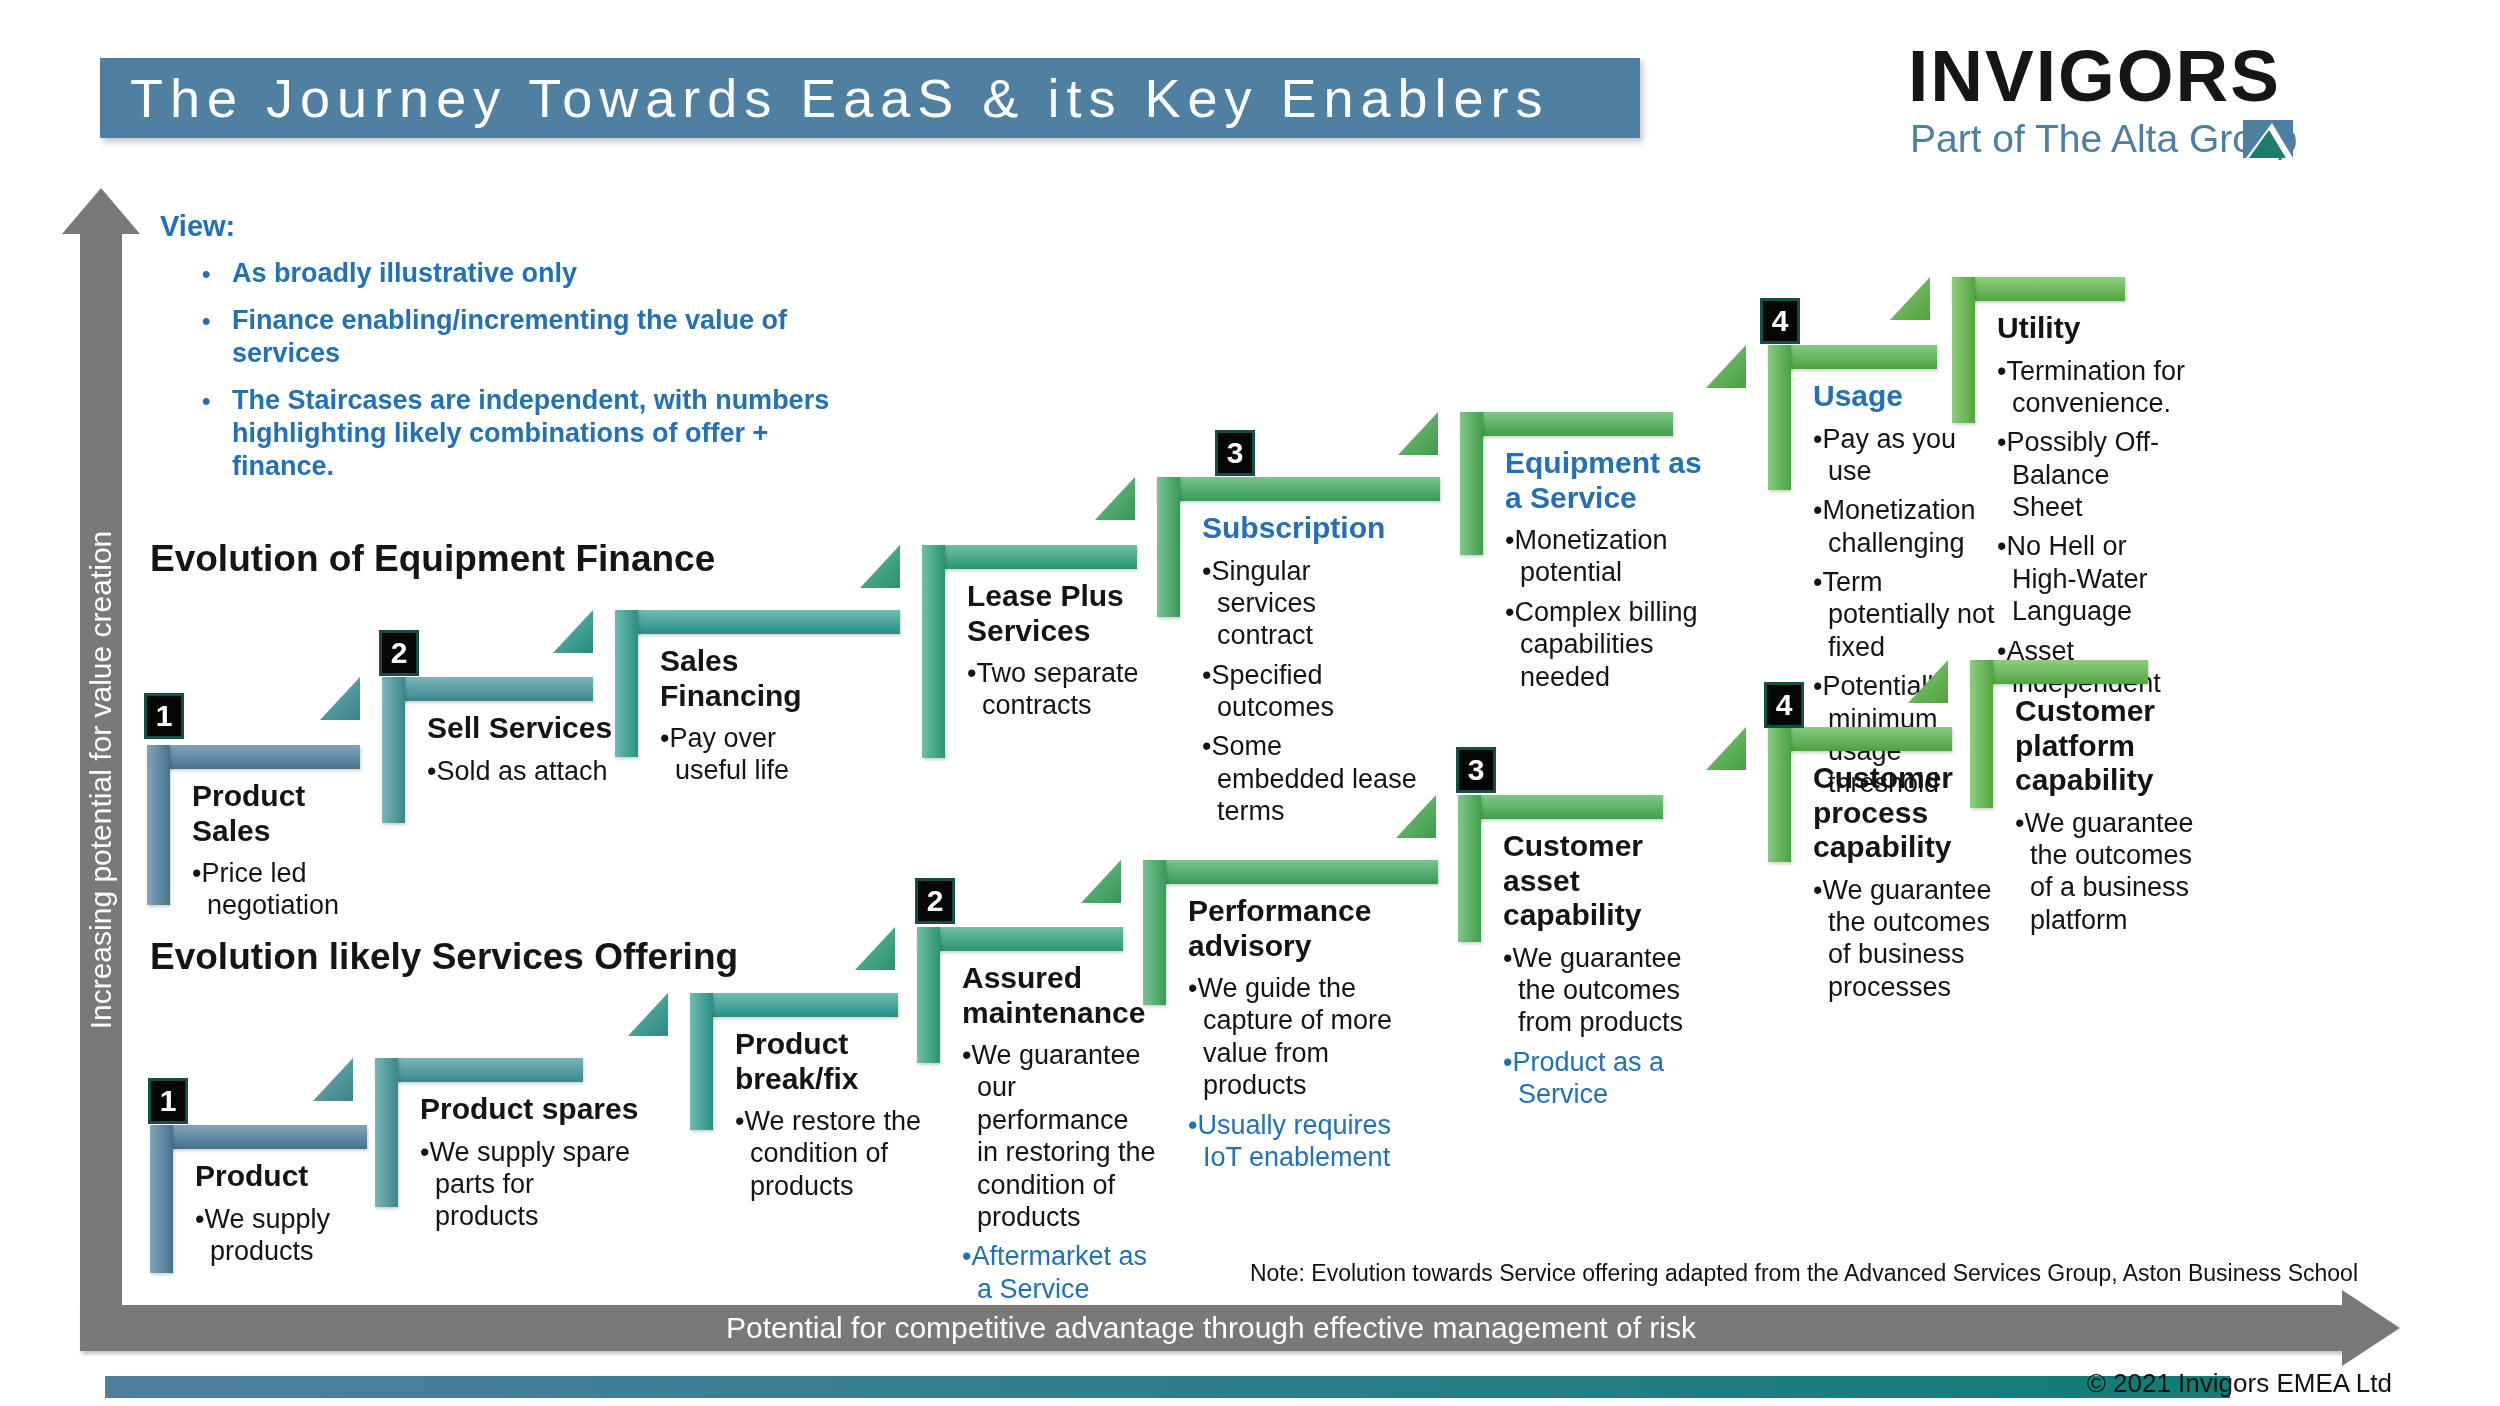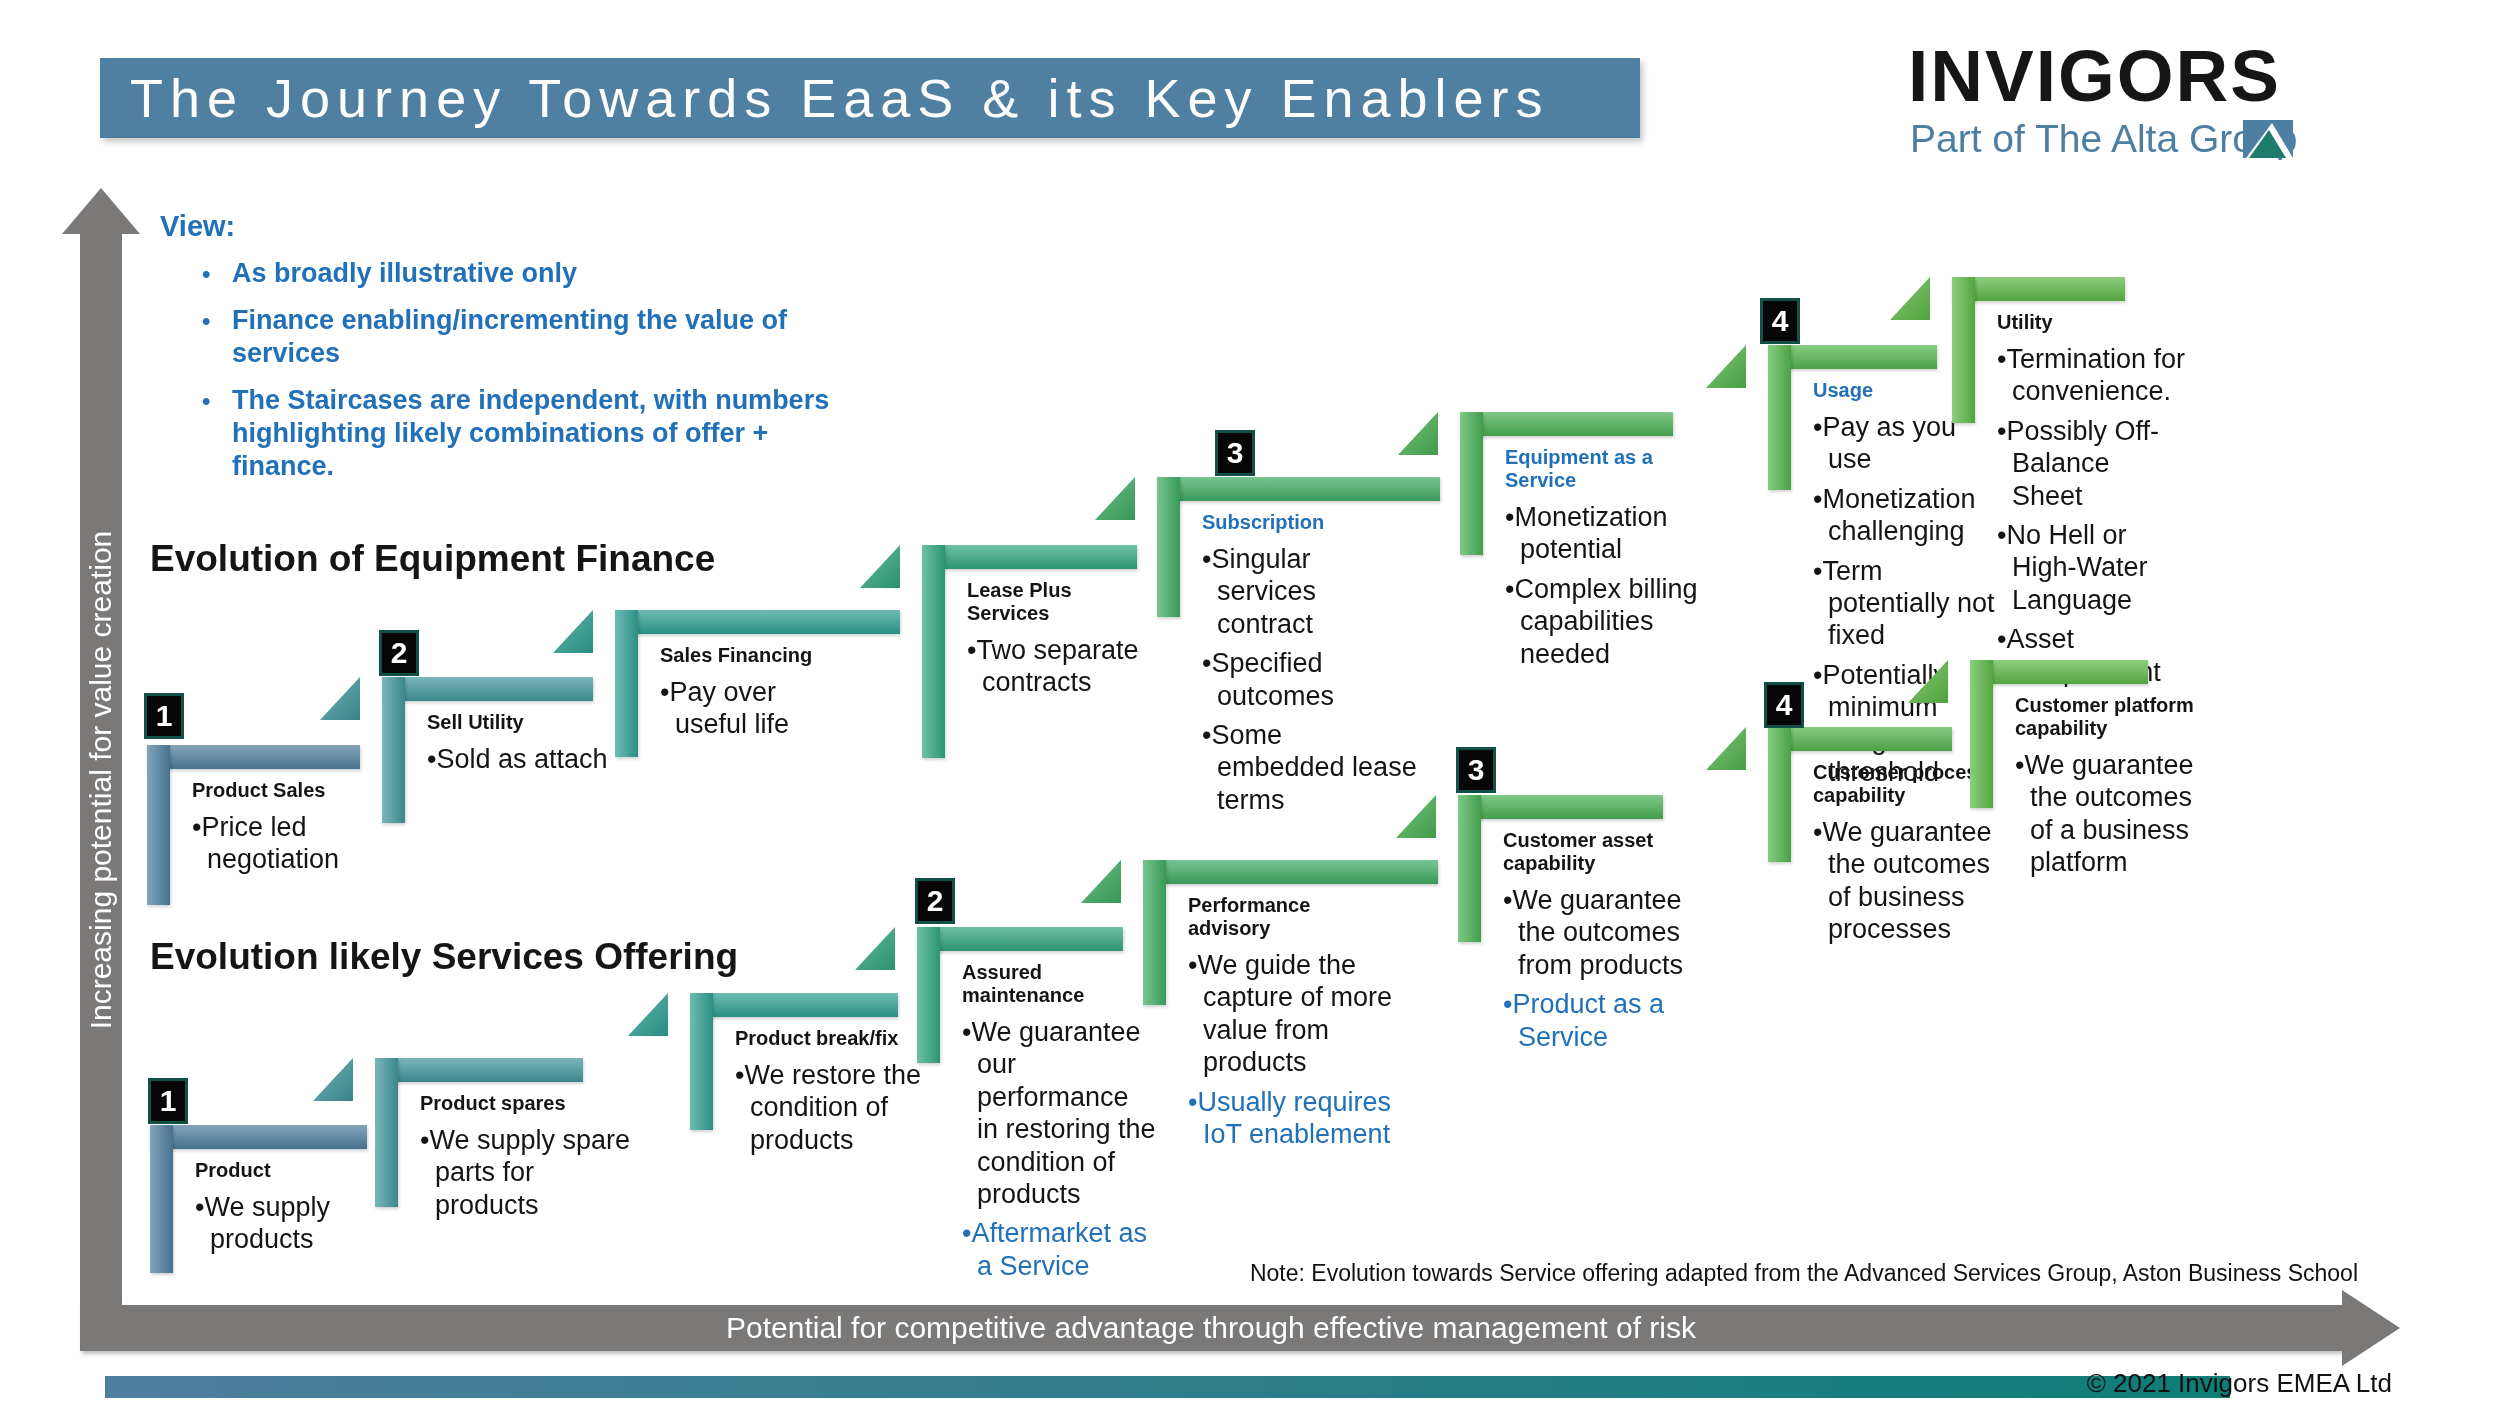--- a/index.html
+++ b/index.html
@@ -47,21 +47,21 @@
   .sec-heading{position:absolute;font-size:37px;font-weight:700;color:#151515;}
   
   .hbar,.vbar{position:absolute;box-shadow:1px 2px 3px rgba(0,0,0,.18);}
   .hbar{height:24px;background-image:linear-gradient(180deg,rgba(255,255,255,.30),rgba(0,0,0,.10));}
   .vbar{width:23px;background-image:linear-gradient(90deg,rgba(255,255,255,.30),rgba(0,0,0,.10));}
   .tri{position:absolute;width:40px;height:43px;clip-path:polygon(100% 0,100% 100%,0 100%);
     background-image:linear-gradient(135deg,rgba(255,255,255,.25),rgba(0,0,0,.12));}
   .badge{position:absolute;width:34px;height:40px;background:#060606;border:3px solid var(--badgeborder);
     color:#fff;font-size:30px;font-weight:700;text-align:center;line-height:40px;}
   .step-text{position:absolute;}
-  .step-title{font-size:20px;font-weight:700;line-height:1.15;margin:0 0 9px 0;color:#141414;}
+  .step-title{font-size:30px;font-weight:700;line-height:1.15;margin:0 0 9px 0;color:#141414;}
   .step-title.blue{color:var(--blue);}
   .bullet{font-size:27px;line-height:1.2;color:#141414;padding-left:15px;text-indent:-15px;margin-bottom:7px;}
   .bullet.blue{color:var(--blue);}
 </style>
 </head>
 <body>
 
 <div id="slide">
 
   <div class="banner">The Journey Towards EaaS &amp; its Key Enablers</div>
@@ -103,21 +103,21 @@
       <div class="badge" style="left: 144px; top: 693px;">1</div>
       <div class="step-text" style="left: 192px; top: 779px; width: 175px;">
         <div class="step-title">Product Sales</div>
         <div class="bullet">•Price led negotiation</div>
       </div>
       <div class="tri" style="left: 320px; top: 677px; background-color: rgb(65, 150, 155);"></div>
       <div class="hbar" style="left: 382px; top: 677px; width: 211px; background-color: rgb(65, 150, 155);"></div>
       <div class="vbar" style="left: 382px; top: 677px; height: 146px; background-color: rgb(65, 150, 155);"></div>
       <div class="badge" style="left: 379px; top: 630px;">2</div>
       <div class="step-text" style="left: 427px; top: 711px; width: 215px;">
-        <div class="step-title">Sell Utility</div>
+        <div class="step-title">Sell Services</div>
         <div class="bullet">•Sold as attach</div>
       </div>
       <div class="tri" style="left: 553px; top: 610px; background-color: rgb(47, 159, 146);"></div>
       <div class="hbar" style="left: 615px; top: 610px; width: 285px; background-color: rgb(47, 159, 146);"></div>
       <div class="vbar" style="left: 615px; top: 610px; height: 147px; background-color: rgb(47, 159, 146);"></div>
       <div class="step-text" style="left: 660px; top: 644px; width: 195px;">
         <div class="step-title">Sales Financing</div>
         <div class="bullet">•Pay over useful life</div>
       </div>
       <div class="tri" style="left: 860px; top: 545px; background-color: rgb(49, 165, 125);"></div>

